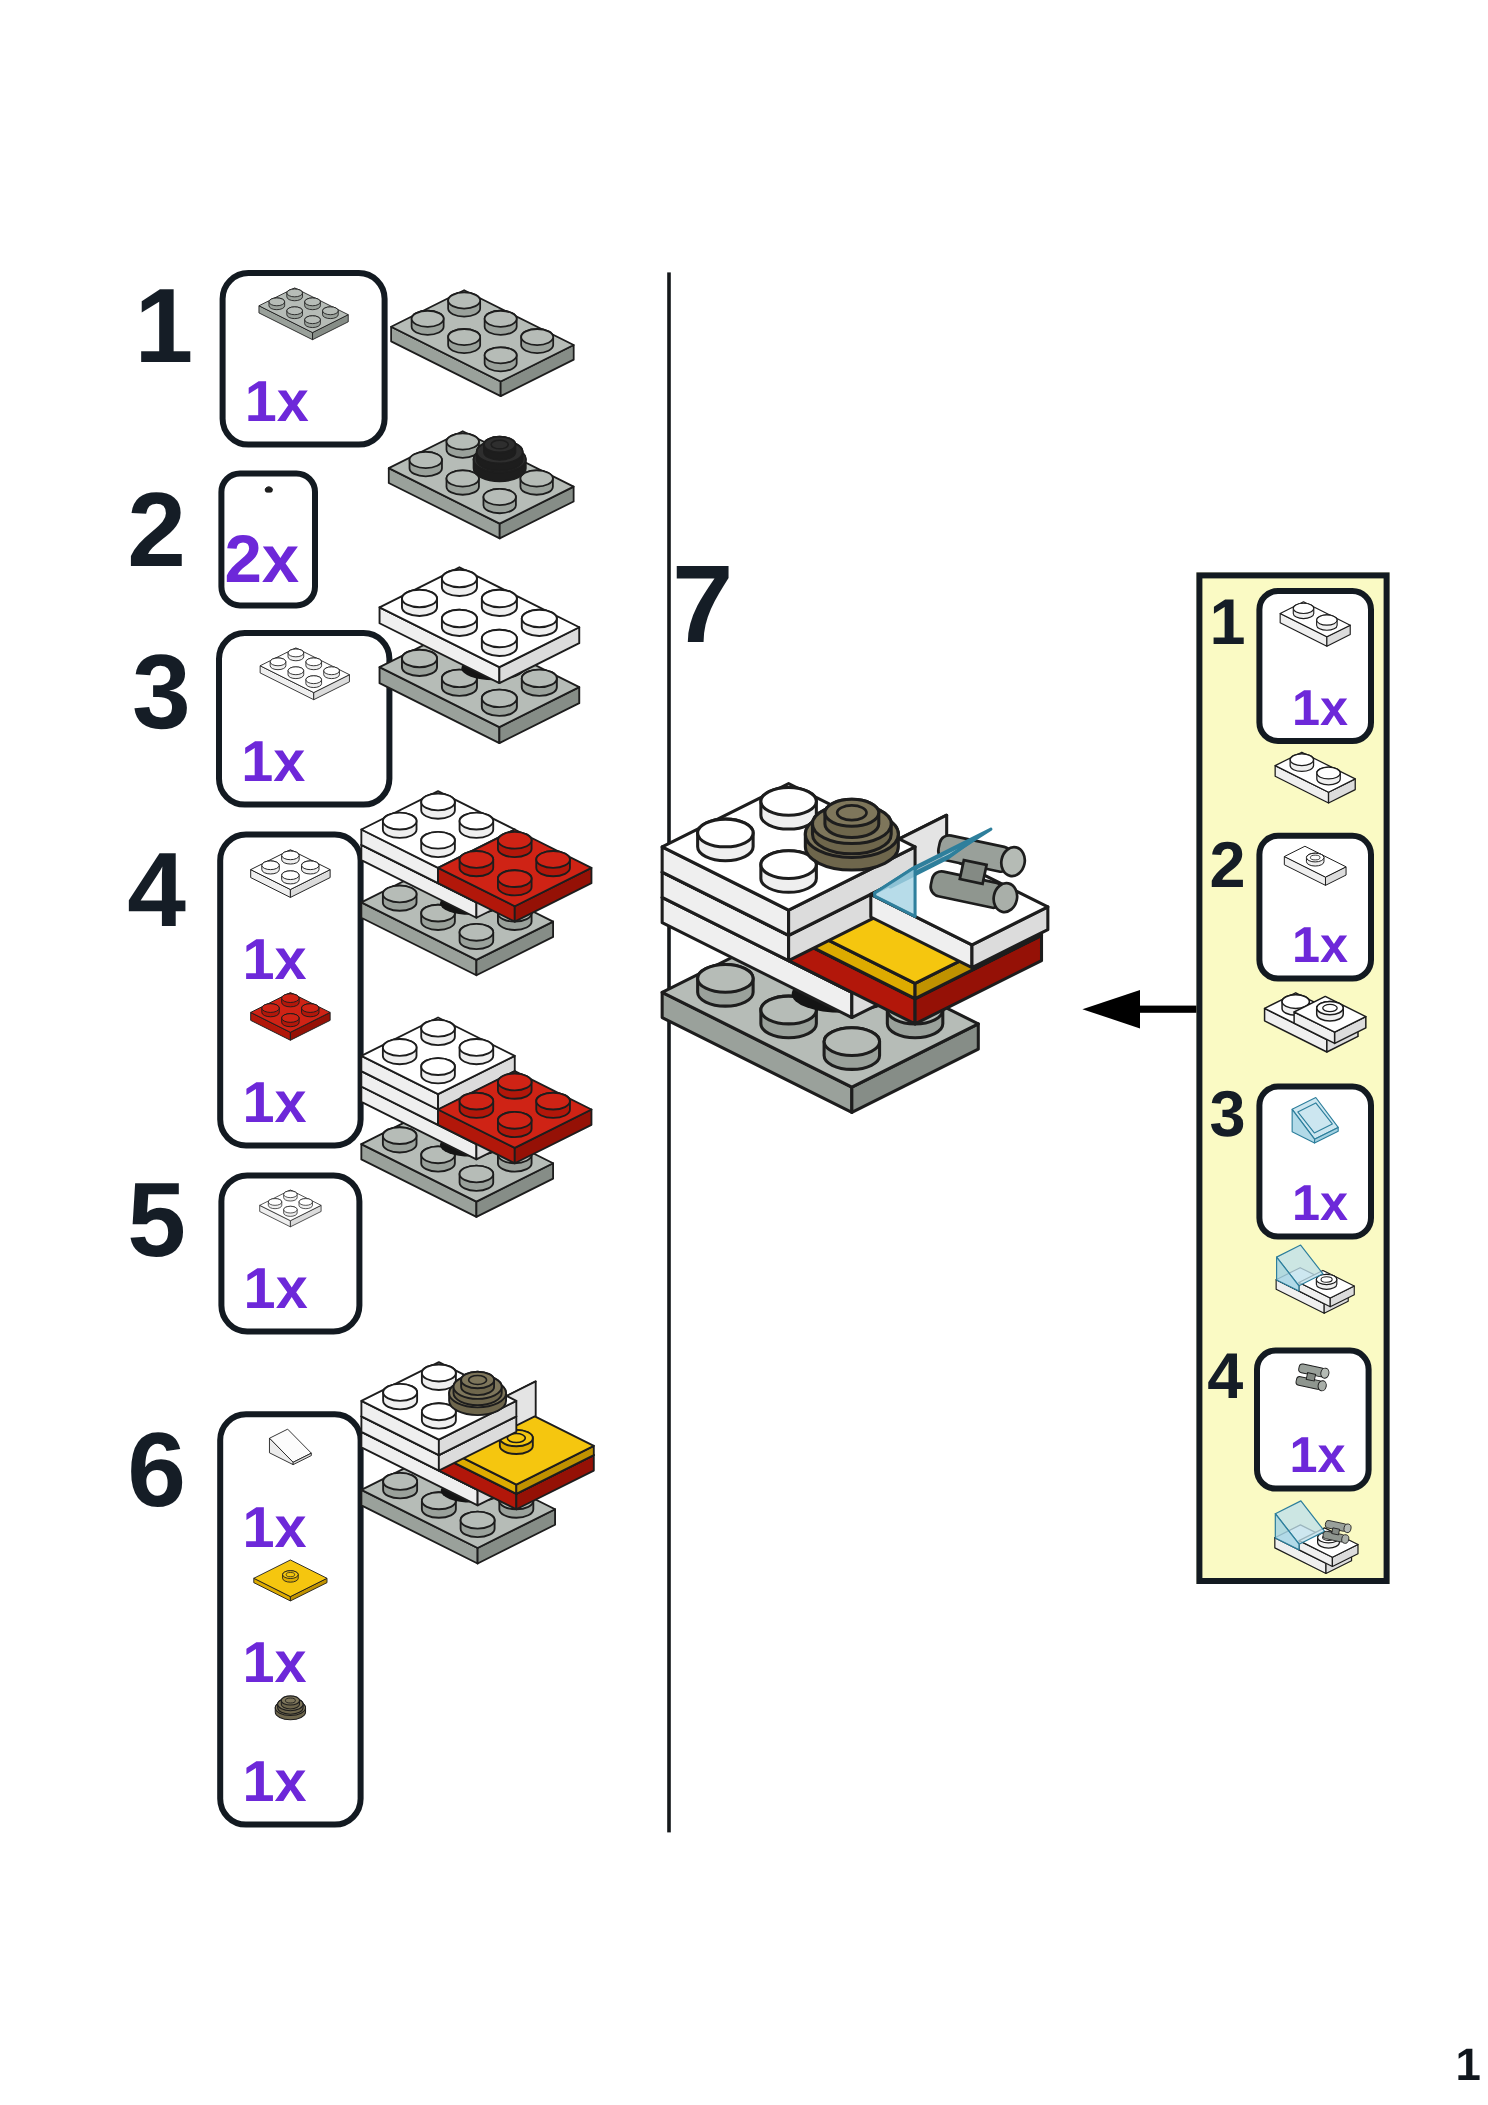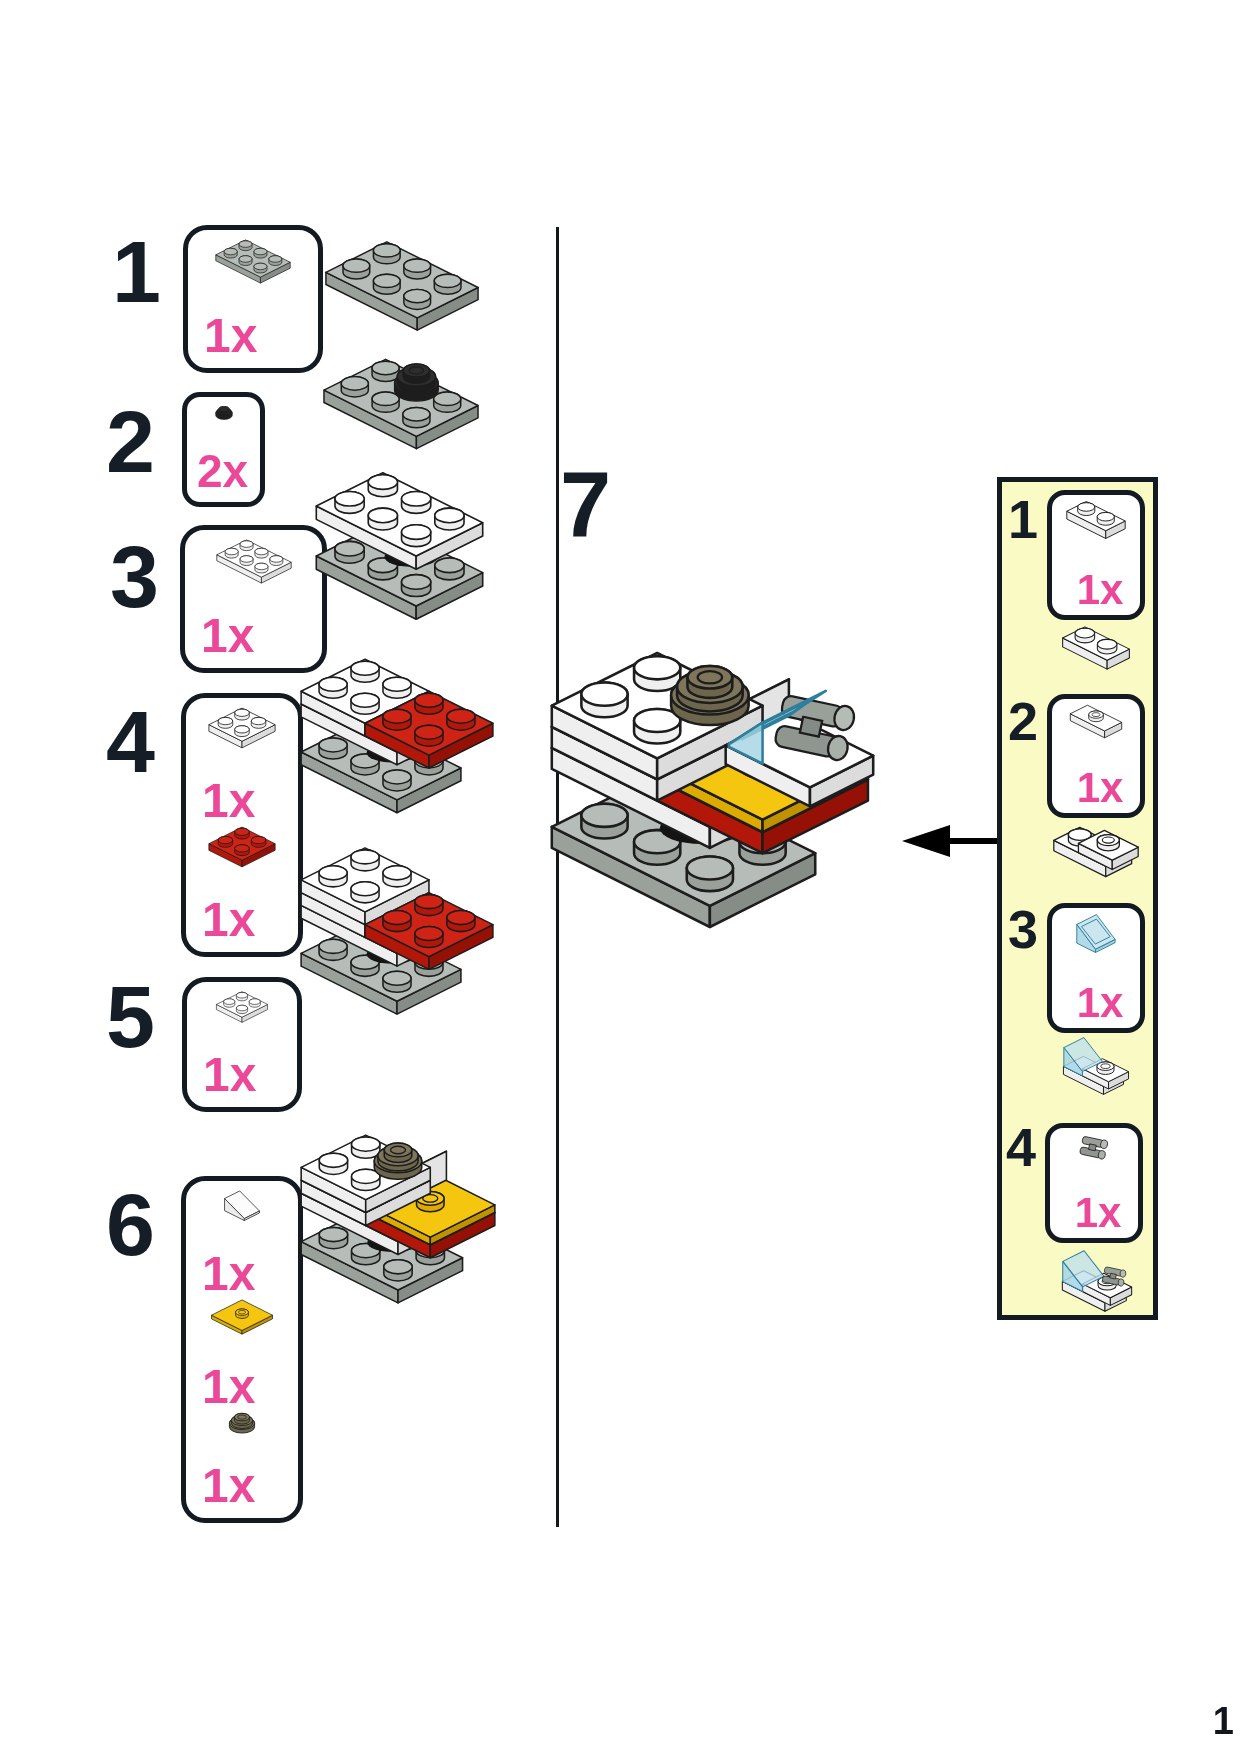--- a/index.html
+++ b/index.html
@@ -2,22 +2,22 @@
 <html><head>
 <meta charset="utf-8">
 <style>
   html,body{margin:0;padding:0;background:#fff;}
   .page{position:relative;width:1240px;height:1754px;background:#ffffff;overflow:hidden;
         font-family:"Liberation Sans",sans-serif;}
   .num{position:absolute;font-weight:bold;font-size:88px;line-height:1;color:#151d26;}
   .pbox{position:absolute;background:#fff;border:5px solid #131a21;border-radius:24px;
         box-sizing:border-box;display:flex;flex-direction:column;align-items:center;
         justify-content:space-evenly;padding:8px 0;}
-  .count{font-weight:bold;font-size:48px;line-height:1;color:#ec4899;align-self:flex-start;padding-left:16px;margin-top:27px;}
-  .pbox.small .count{font-size:46px;padding-left:10px;}
+  .count{font-weight:bold;font-size:48px;line-height:1;color:#6d28d9;align-self:flex-start;padding-left:16px;margin-top:27px;}
+  .pbox.small .count{font-size:56px;padding-left:0;}
   .diagram{position:absolute;}
   .divider{position:absolute;}
   .panel{position:absolute;box-sizing:border-box;border:5px solid #131a21;}
   .panel .num{font-size:54px;}
   .sbox{position:absolute;background:#fff;border:5px solid #131a21;border-radius:18px;
         box-sizing:border-box;display:flex;flex-direction:column;align-items:center;
         justify-content:space-evenly;padding:4px 0;}
   .sbox .count{font-size:42px;padding-left:8px;align-self:center;}
   .pagenum{position:absolute;font-weight:bold;font-size:38px;color:#10161c;line-height:1;}
 </style>

